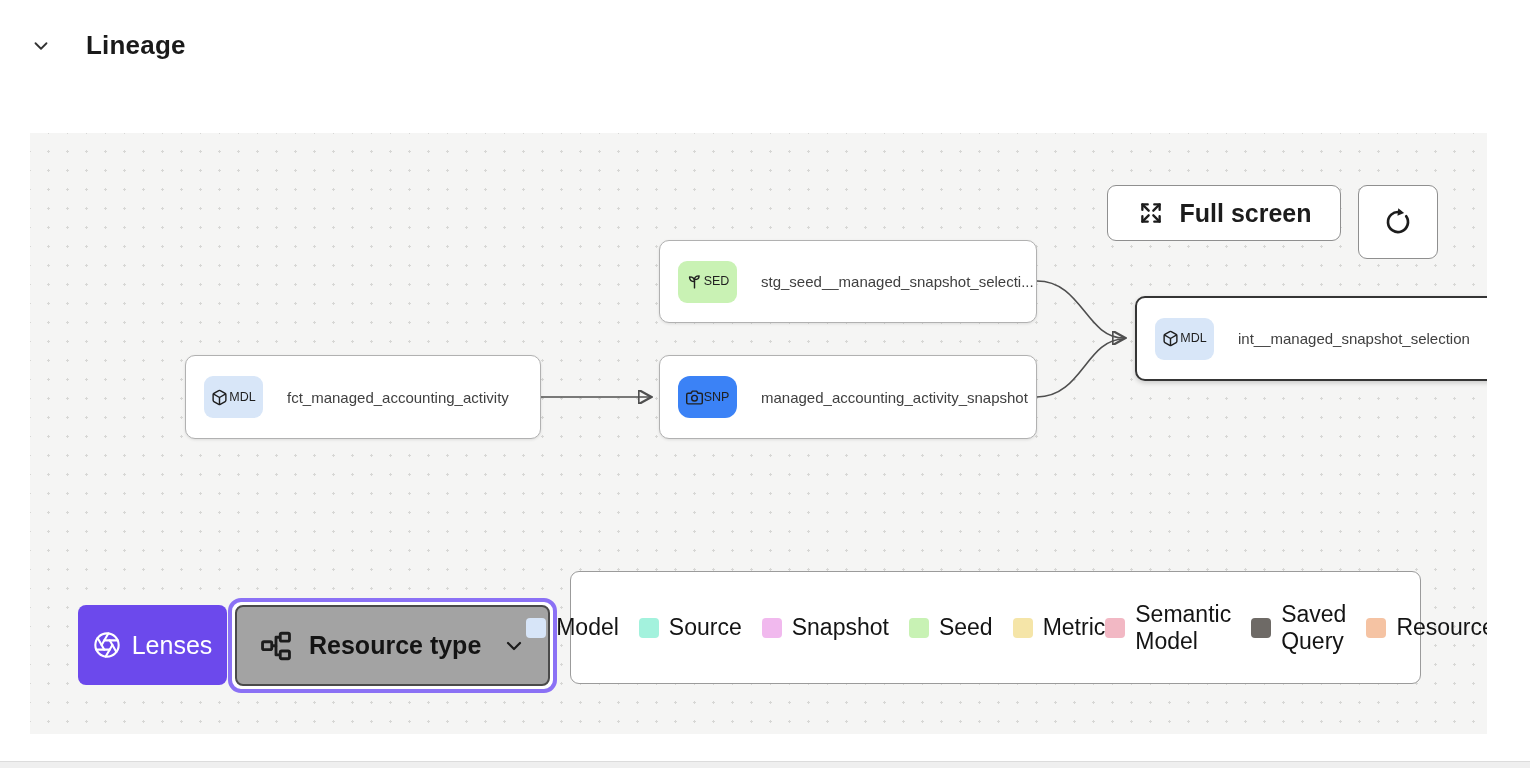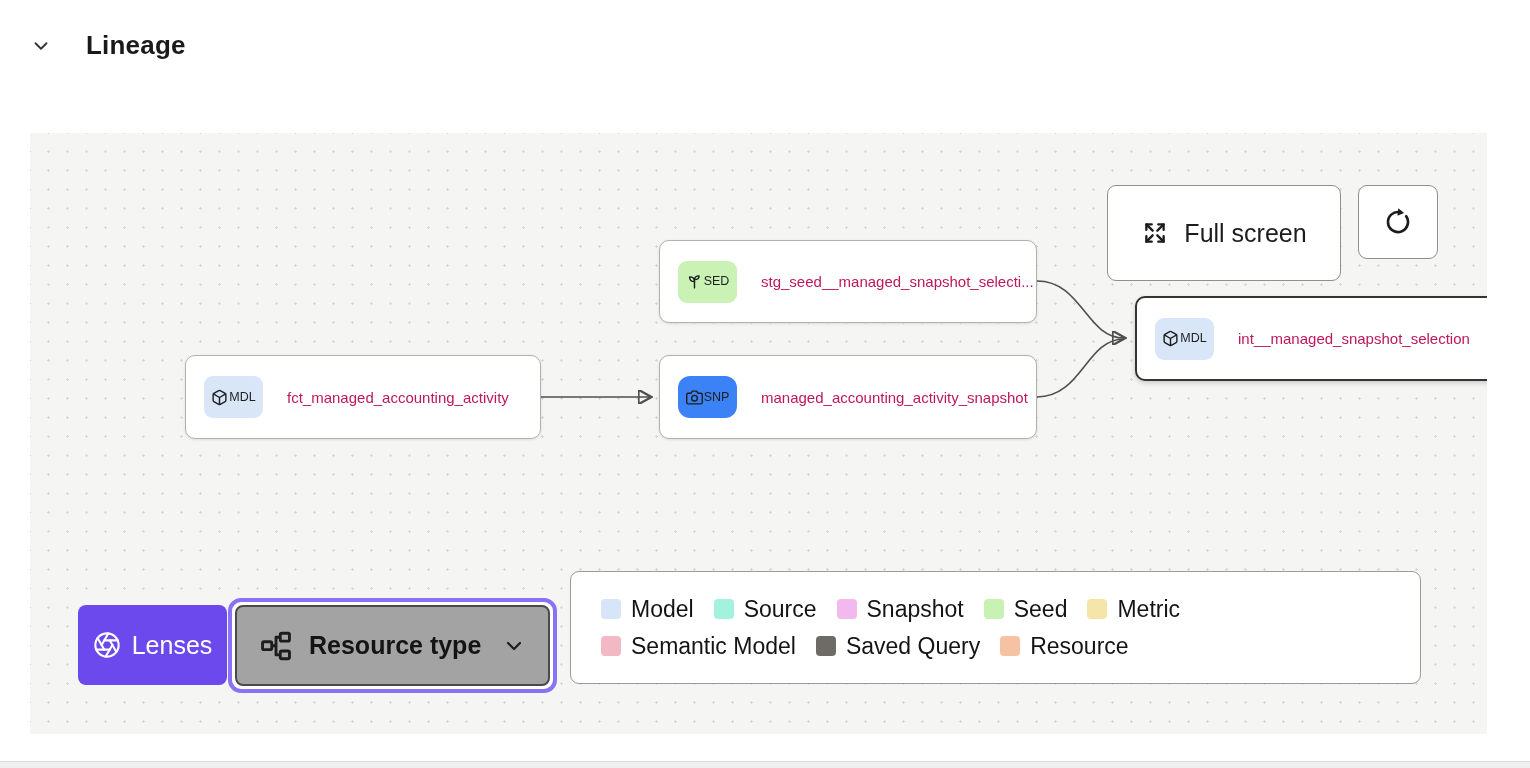--- a/index.html
+++ b/index.html
@@ -25,49 +25,49 @@
 
   
   .node { position:absolute; background:#ffffff; border:1px solid #b1b1b1; border-radius:10px;
           display:flex; align-items:center; gap:24px; padding-left:18px;
           box-shadow:0 1px 3px rgba(0,0,0,.10); cursor:pointer; }
   .node.selected { border:2px solid #353535; box-shadow:0 2px 5px rgba(0,0,0,.18); }
   .badge { width:59px; height:42px; border-radius:9px; display:flex; flex-direction:row;
            align-items:center; justify-content:center; gap:1px; flex:0 0 auto; color:#1f1f1f; }
   .badge svg { display:block; }
   .badge-text { font-size:12.5px; font-weight:500; color:#1f1f1f; line-height:1; }
-  .node-label { font-size:15px; color:#be185d; white-space:nowrap; }
+  .node-label { font-size:15px; color:#404040; white-space:nowrap; }
 
   .node-fct { left:155px; top:222px; width:356px; height:84px; }
   .node-sed { left:629px; top:107px; width:378px; height:83px; }
   .node-snp { left:629px; top:222px; width:378px; height:84px; }
   .node-int { left:1105px; top:163px; width:400px; height:85px; }
 
   
   .tool-btn { position:absolute; background:#ffffff; border:1.5px solid #8f8f8f; border-radius:9px;
               display:flex; align-items:center; justify-content:center; cursor:pointer; color:#1c1c1c; }
-  .fullscreen-btn { left:1077px; top:52px; width:234px; height:96px; gap:15px;
-                    font-size:25px; font-weight:400; }
+  .fullscreen-btn { left:1077px; top:52px; width:234px; height:56px; gap:15px;
+                    font-size:25px; font-weight:700; }
   .refresh-btn { left:1328px; top:52px; width:80px; height:74px; }
 
   
   .lenses-btn { position:absolute; left:48px; top:472px; width:149px; height:80px;
                 border:none; border-radius:8px; color:#ffffff; display:flex; align-items:center;
                 justify-content:center; gap:11px; font-size:25px; font-weight:500; cursor:pointer; }
   .resource-wrap { position:absolute; left:198px; top:465px; width:329px; height:95px;
                    border:4px solid #8b71f5; border-radius:13px; background:#ffffff;
                    padding:3px; cursor:pointer; }
   .resource-inner { width:100%; height:100%; border:2px solid #4a4a4a; border-radius:8px;
                     background:#a3a3a3; display:flex; align-items:center; padding:0 22px; gap:16px; }
   .resource-label { font-size:25px; font-weight:600; color:#141414; flex:1 1 auto; }
 
   
   .legend { position:absolute; left:540px; top:438px; width:851px; height:113px;
             background:#ffffff; border:1.5px solid #9b9b9b; border-radius:9px;
-            display:flex; flex-direction:column; justify-content:center; row-gap:10px;
+            display:flex; flex-direction:row; justify-content:center; row-gap:10px;
             padding-left:30px; }
   .legend-row { display:flex; align-items:center; gap:20px; }
   .legend-item { display:flex; align-items:center; gap:10px; }
   .swatch { width:20px; height:20px; border-radius:4px; flex:0 0 auto; }
   .legend-label { font-size:23px; color:#141414; }
 
   .bottom-bar { position:absolute; left:0; top:761px; width:1530px; height:7px;
                 background:#efefef; border-top:1px solid #dcdcdc; }
 
   svg.icon { display:block; }

